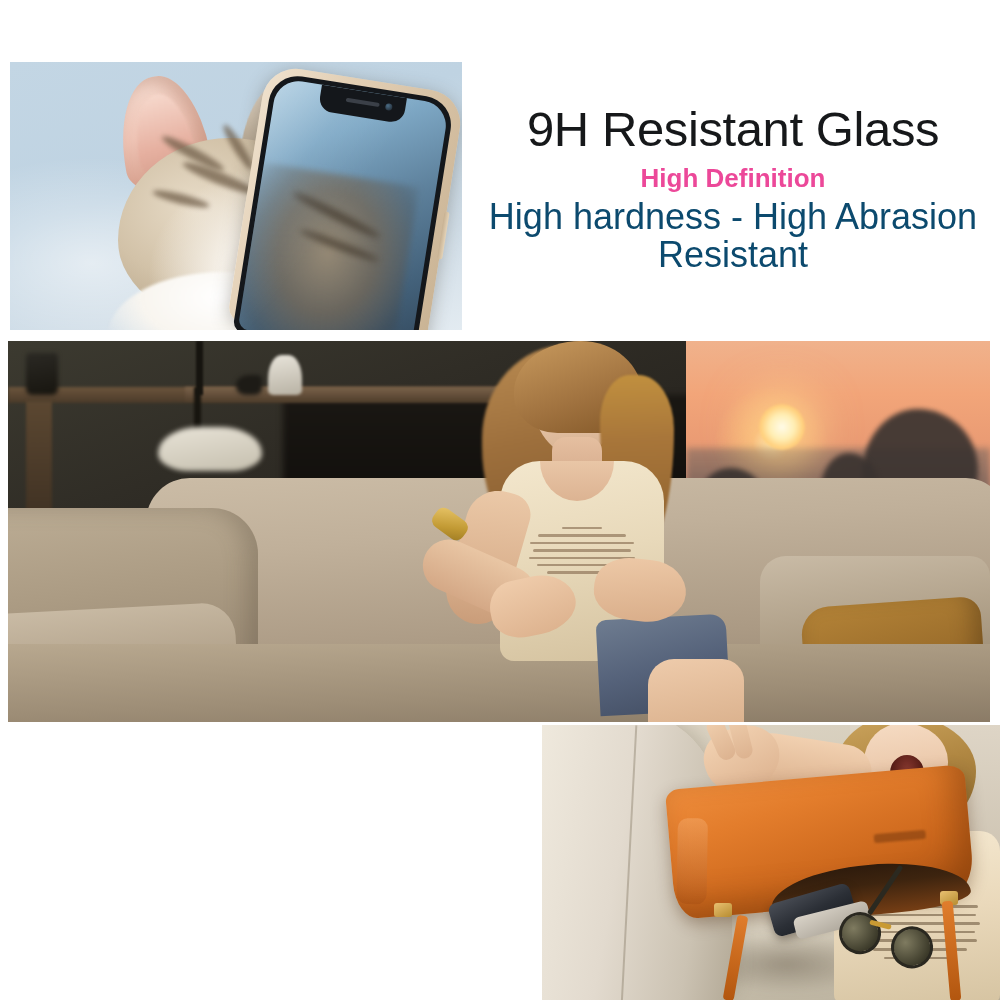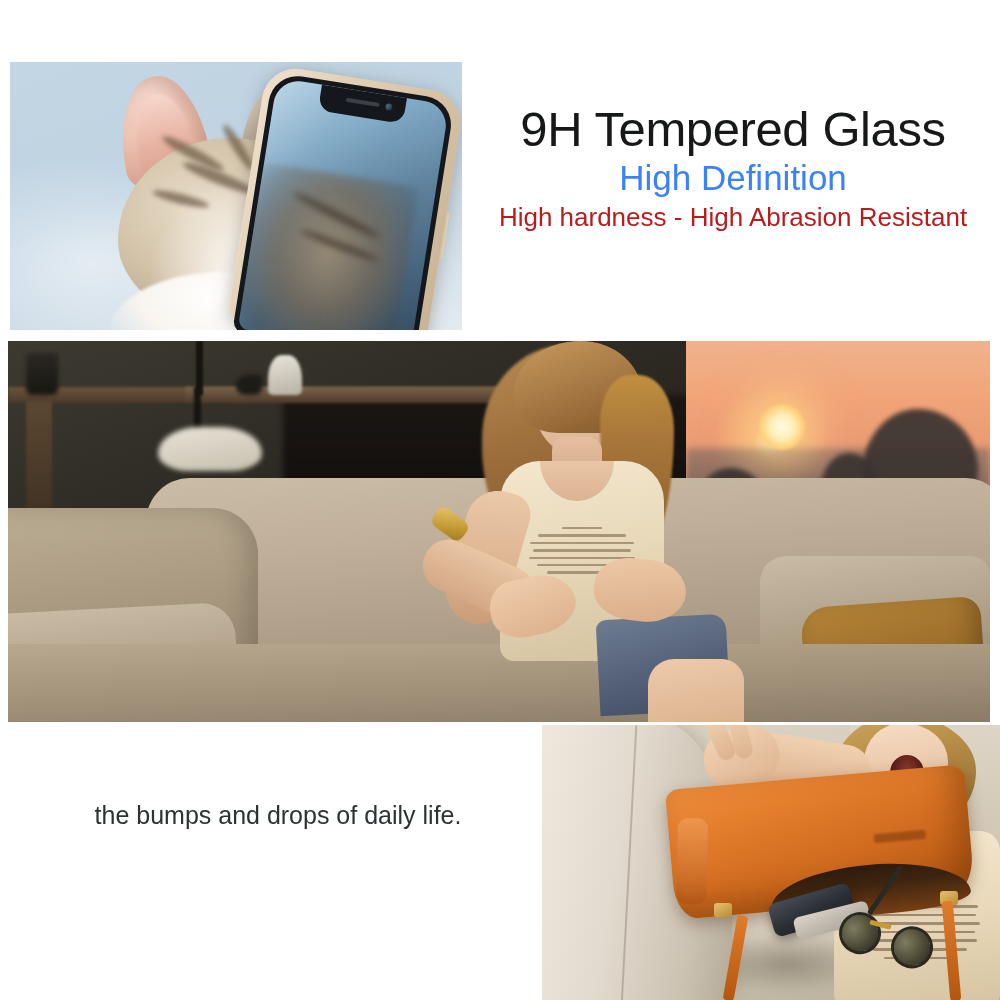--- a/index.html
+++ b/index.html
@@ -167,24 +167,24 @@
   
   #text-glass {
     position: absolute; left: 466px; top: 100px; width: 534px;
     text-align: center;
   }
   #text-glass .headline {
     font-size: 49px; line-height: 58px; color: #16181a;
     letter-spacing: -0.4px; font-weight: 400;
   }
   #text-glass .sub1 {
-    font-size: 35px; line-height: 40px; color: #3b82f6; font-weight: 400;
+    font-size: 26px; line-height: 40px; color: #ec4899; font-weight: 700;
   }
   #text-glass .sub2 {
-    font-size: 26px; line-height: 38px; color: #b91c1c; font-weight: 400;
+    font-size: 36px; line-height: 38px; color: #0c4a6e; font-weight: 400;
   }
 
   
   #panel-living {
     left: 8px; top: 341px; width: 982px; height: 381px;
     background: #2a2520;
   }
   .lr-wall {
     position: absolute; left: 0; top: 0; width: 72%; height: 100%;
     background: linear-gradient(160deg,#3c3a30 0%,#302d26 30%,#24211c 62%,#1b1916 100%);
@@ -623,21 +623,21 @@
     </div>
     <div class="phone-notch">
       <div class="notch-speaker"></div>
       <div class="notch-cam"></div>
     </div>
     <div class="phone-side-btn"></div>
   </div>
 </div>
 
 <div id="text-glass">
-  <div class="headline">9H Tempered Glass</div>
+  <div class="headline">9H Resistant Glass</div>
   <div class="sub1">High Definition</div>
   <div class="sub2">High hardness - High Abrasion Resistant</div>
 </div>
 
 <div class="panel" id="panel-living">
   <div class="lr-wall"></div>
   <div class="lr-dark"></div>
   <div class="lr-shelf"></div>
   <div class="lr-shelf2"></div>
   <div class="lr-pot"></div>
@@ -687,21 +687,20 @@
     <div class="w2-arm-l"></div>
     <div class="w2-forearm"></div>
     <div class="w2-bracelet"></div>
     <div class="w2-hand2"></div>
     <div class="w2-hand"></div>
   </div>
 
 </div>
 
 <div id="text-protect">
-  <div class="sub2">the bumps and drops of daily life.</div>
 </div>
 
 <div class="panel" id="panel-dump">
   <div class="dump-bg-right"></div>
   <div class="dump-chairseat"></div>
   <div class="dump-shadow"></div>
   <div class="dump-chairback"></div>
   <div class="dump-chair-seam"></div>
 
   <div class="w3">

